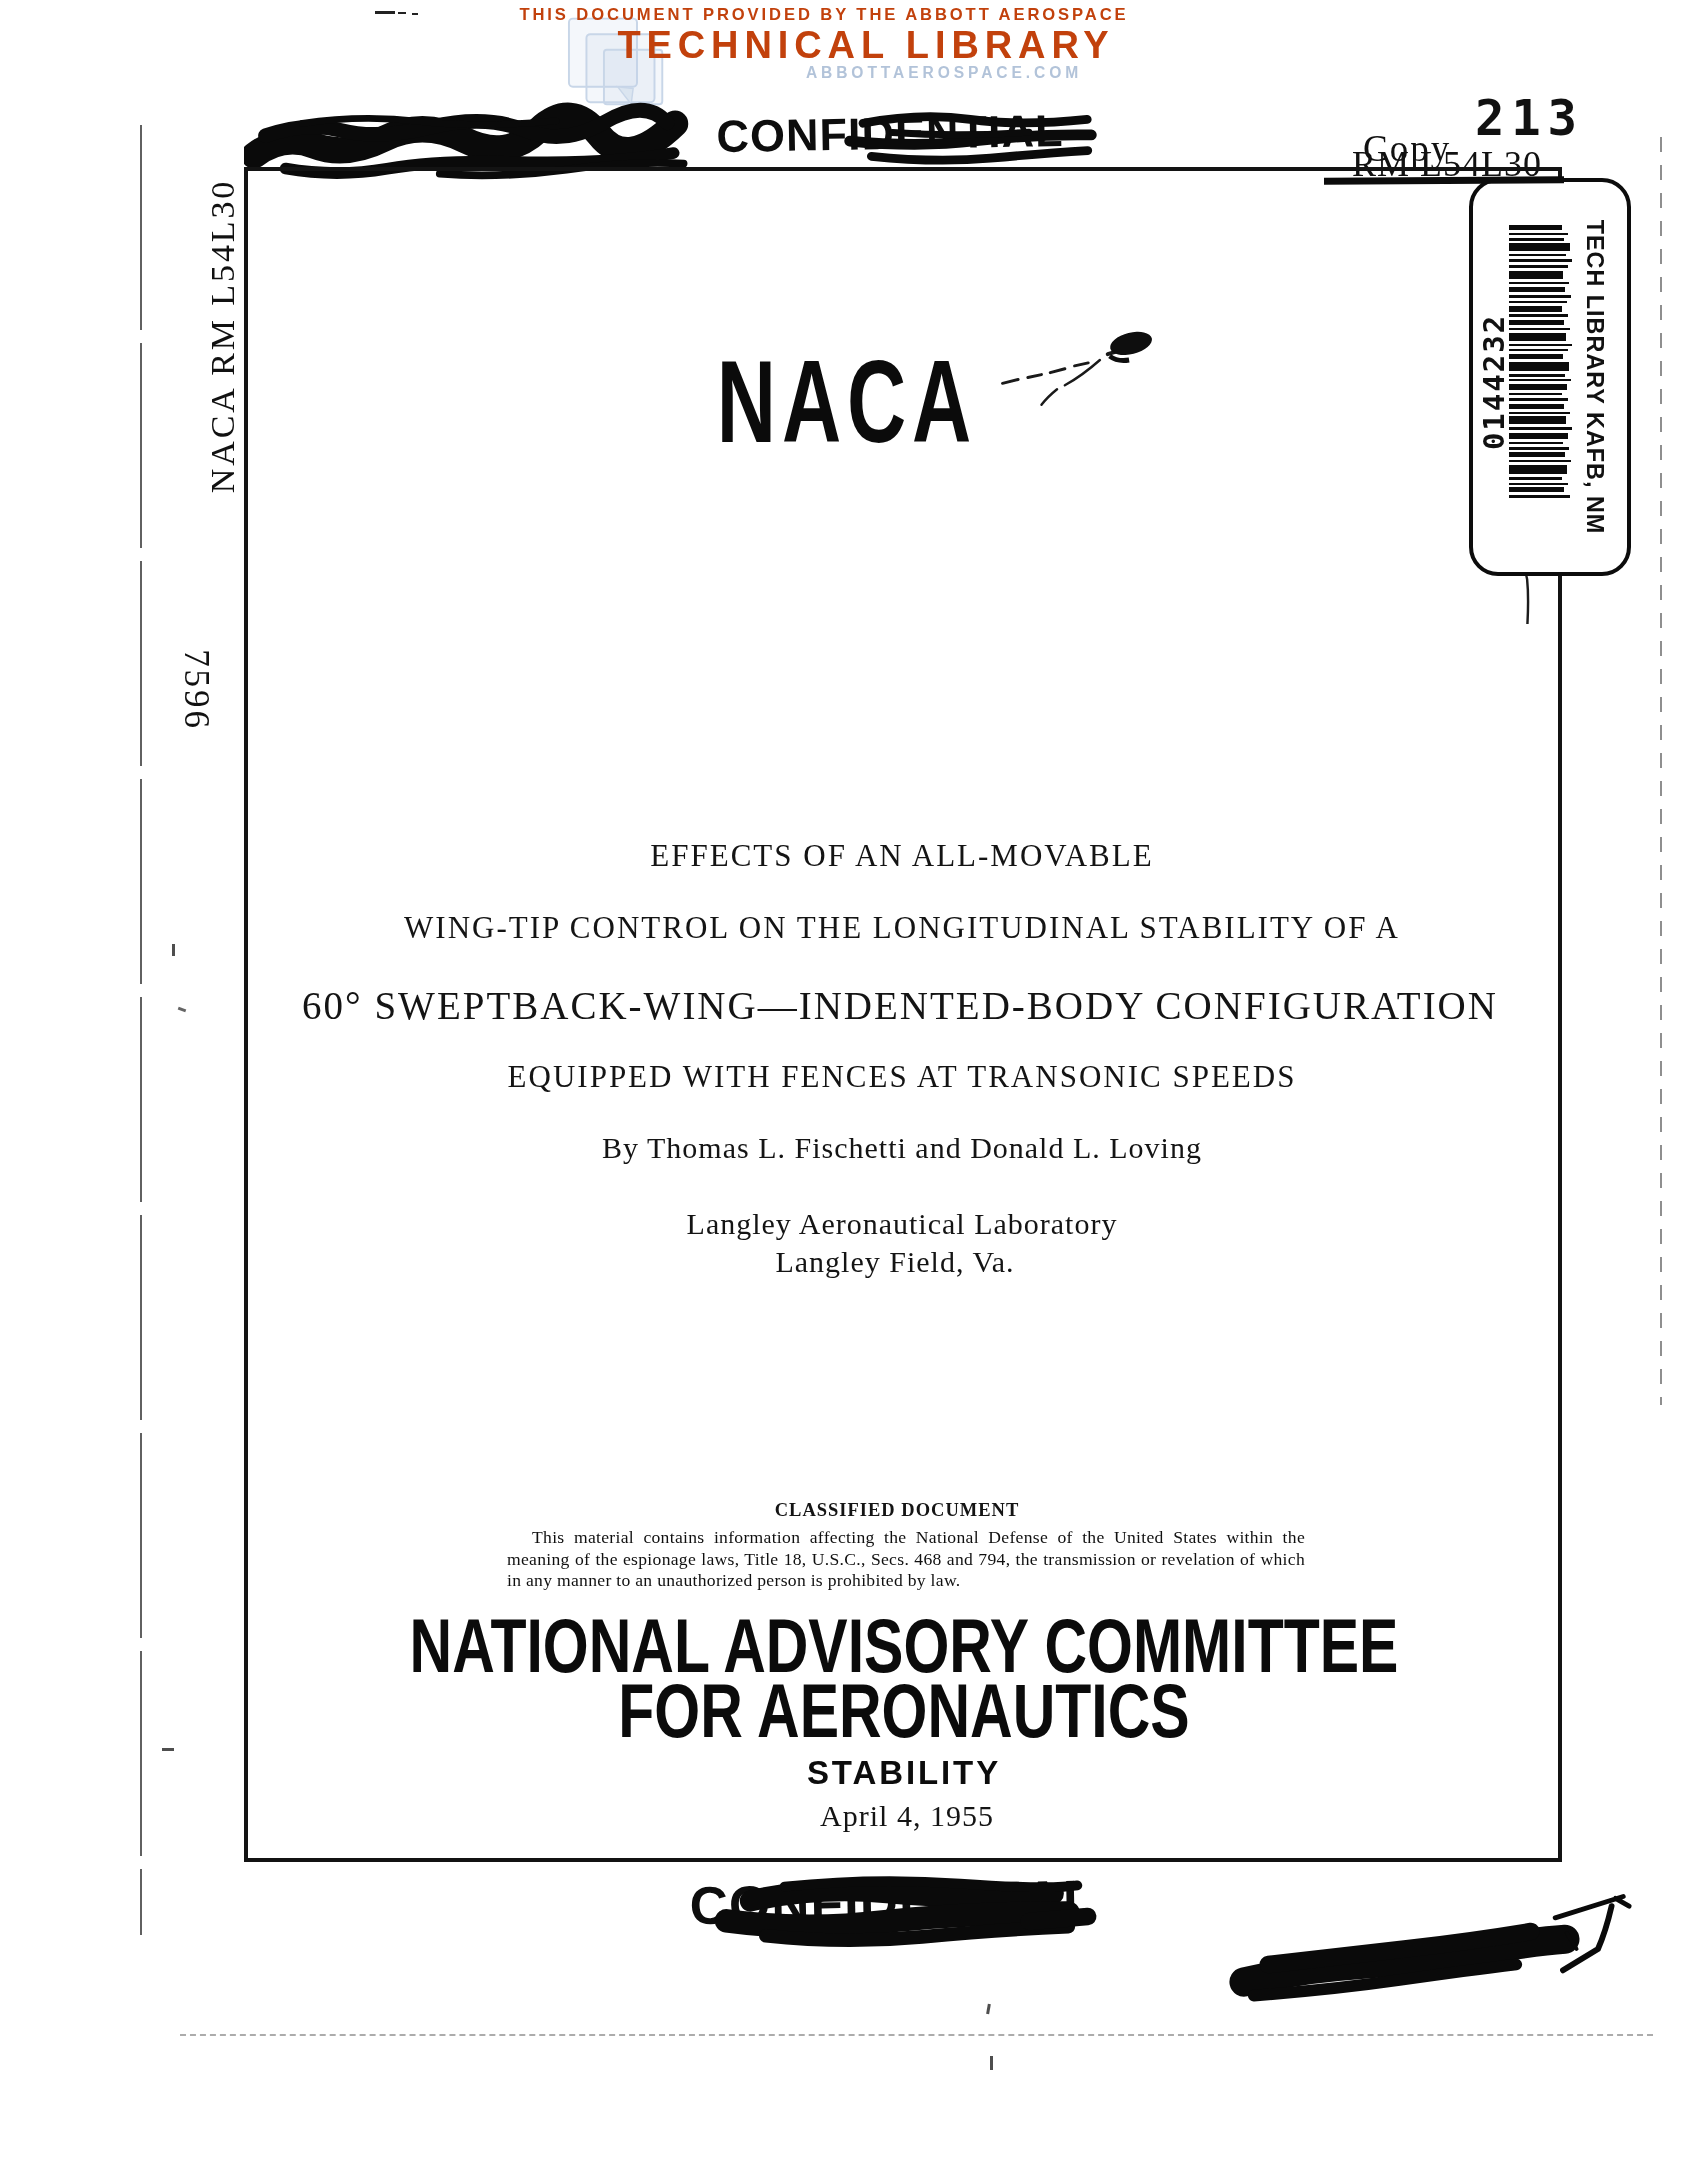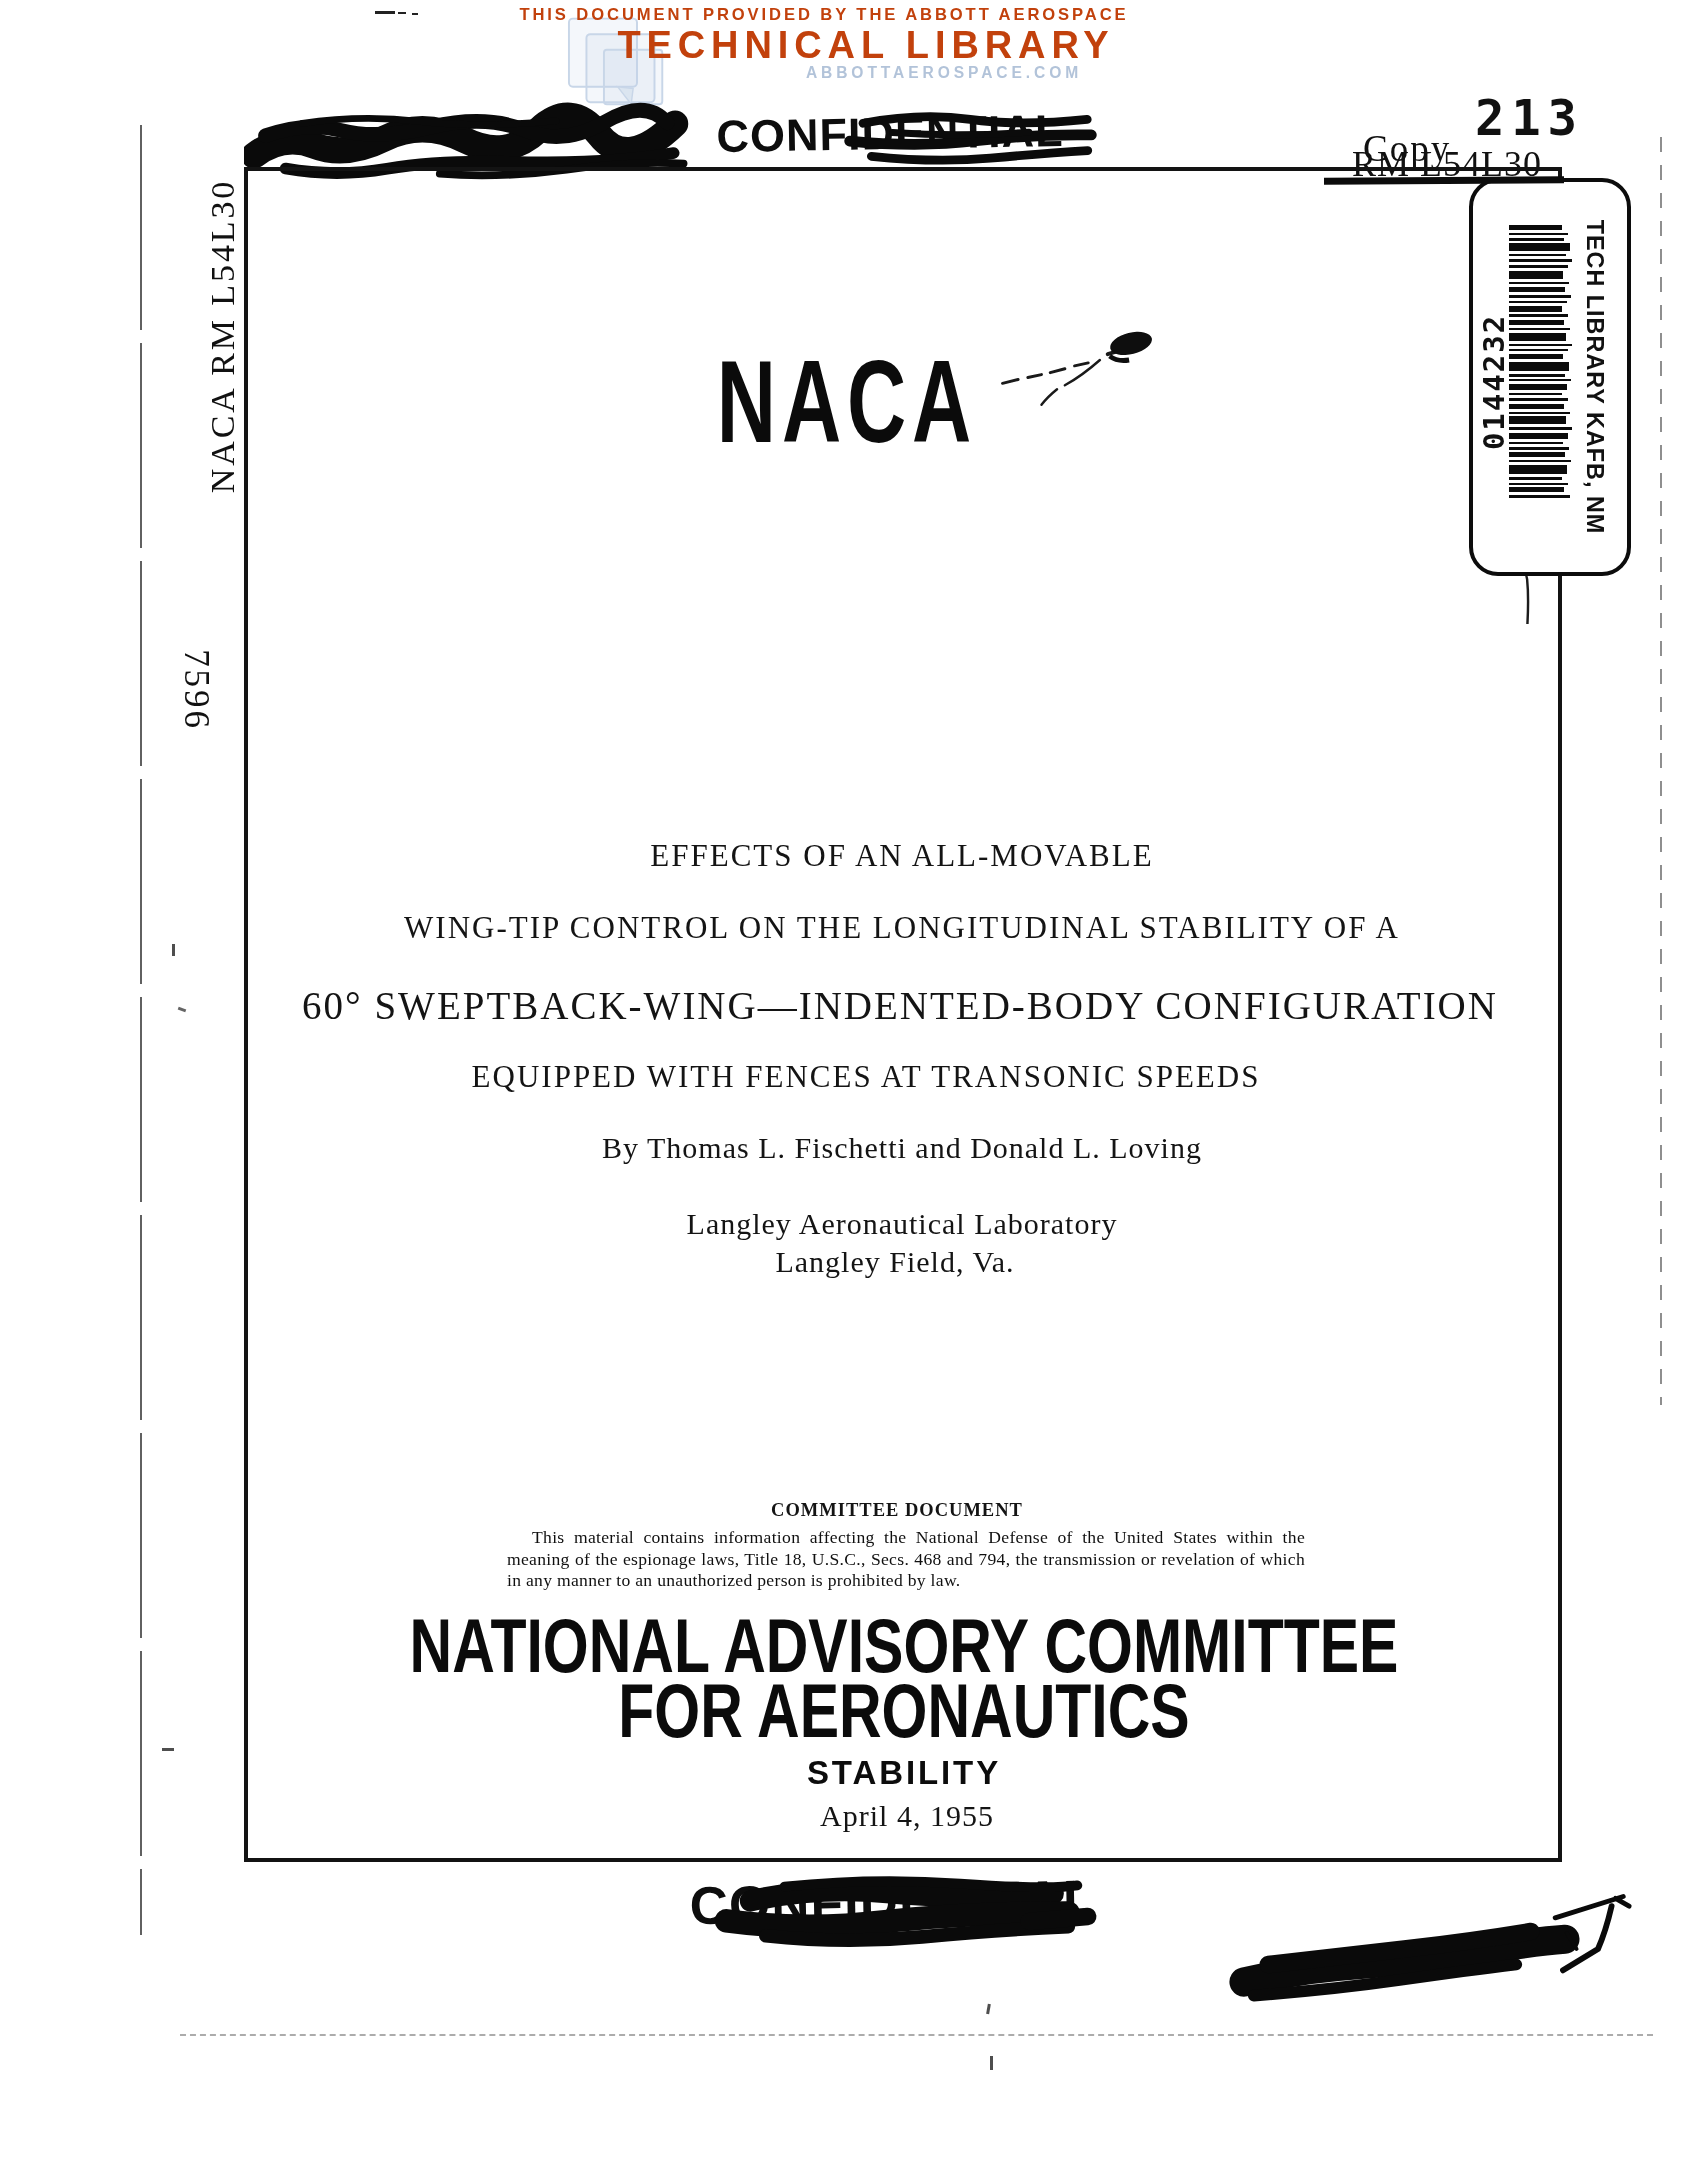--- a/index.html
+++ b/index.html
@@ -147,26 +147,26 @@
   </svg>
 
 
   <svg class="abs" style="left:1482px;top:546px" width="59" height="78" viewBox="0 0 60 80">
     <path d="M10,12 q34,4 36,22 q2,20 0,52" stroke="#1c1c1c" stroke-width="2.5" fill="none"></path>
   </svg>
 
   <div class="abs ctr tw" style="left:902px;top:856px;font-size:31px;">EFFECTS OF AN ALL-MOVABLE</div>
   <div class="abs ctr tw" style="left:902px;top:928px;font-size:31px;">WING-TIP CONTROL ON THE LONGITUDINAL STABILITY OF A</div>
   <div class="abs ctr tw" style="left:900px;top:1005px;font-size:39px;">60° SWEPTBACK-WING—INDENTED-BODY CONFIGURATION</div>
-  <div class="abs ctr tw" style="left:866px;top:1077px;font-size:31px;">EQUIPPED WITH FENCES AT TRANSONIC SPEEDS</div>
+  <div class="abs ctr tw" style="left:902px;top:1077px;font-size:31px;">EQUIPPED WITH FENCES AT TRANSONIC SPEEDS</div>
   <div class="abs ctr tw" style="left:902px;top:1148px;font-size:30px;letter-spacing:1px;">By Thomas L. Fischetti and Donald L. Loving</div>
   <div class="abs ctr tw" style="left:902px;top:1224px;font-size:30px;letter-spacing:1px;">Langley Aeronautical Laboratory</div>
   <div class="abs ctr tw" style="left:895px;top:1262px;font-size:30px;letter-spacing:1px;">Langley Field, Va.</div>
 
-  <div class="abs ctr tw" style="left:897px;top:1510px;font-size:18.5px;letter-spacing:1px;font-weight:600;">COMMITTEE DOCUMENT</div>
+  <div class="abs ctr tw" style="left:897px;top:1510px;font-size:18.5px;letter-spacing:1px;font-weight:600;">CLASSIFIED DOCUMENT</div>
   <div class="abs" style="left:507px;top:1527px;width:798px;font-size:17.6px;line-height:21.5px;
        text-align:justify;text-indent:25px;letter-spacing:0.3px;color:#101010;">This material contains information affecting the National Defense of the United States within the meaning of the espionage laws, Title 18, U.S.C., Secs. 468 and 794, the transmission or revelation of which in any manner to an unauthorized person is prohibited by law.</div>
 
   <div class="abs ctr sans" style="left:904px;top:1646px;">
     <span class="stretch" style="transform:scale(1,1.3);font-size:59px;font-weight:700;color:#0b0b0b;">NATIONAL ADVISORY COMMITTEE</span>
   </div>
   <div class="abs ctr sans" style="left:904px;top:1711px;">
     <span class="stretch" style="transform:scale(1,1.3);font-size:59px;font-weight:700;color:#0b0b0b;">FOR AERONAUTICS</span>
   </div>
   <div class="abs ctr sans" style="left:904px;top:1773px;font-size:33px;font-weight:700;letter-spacing:2.9px;color:#0c0c0c;">STABILITY</div>

